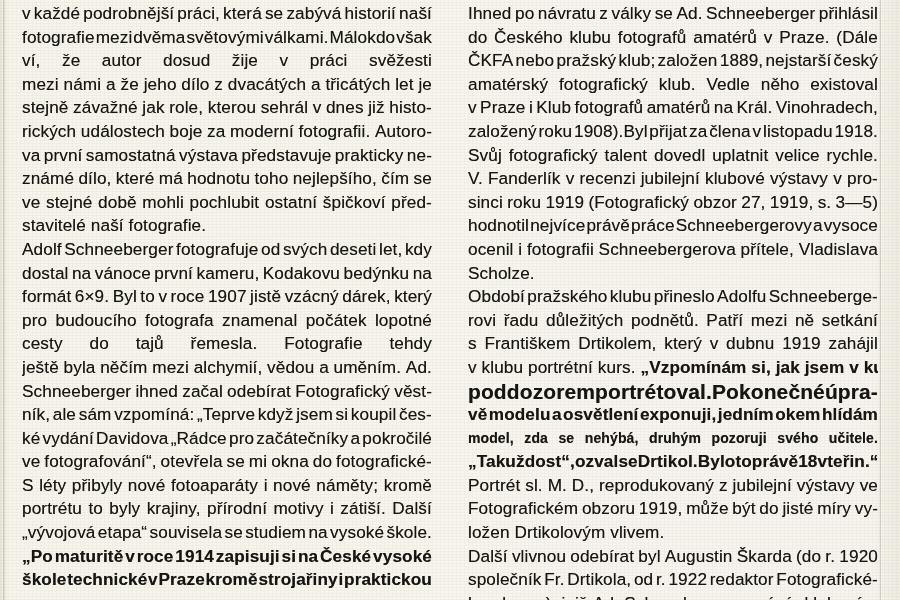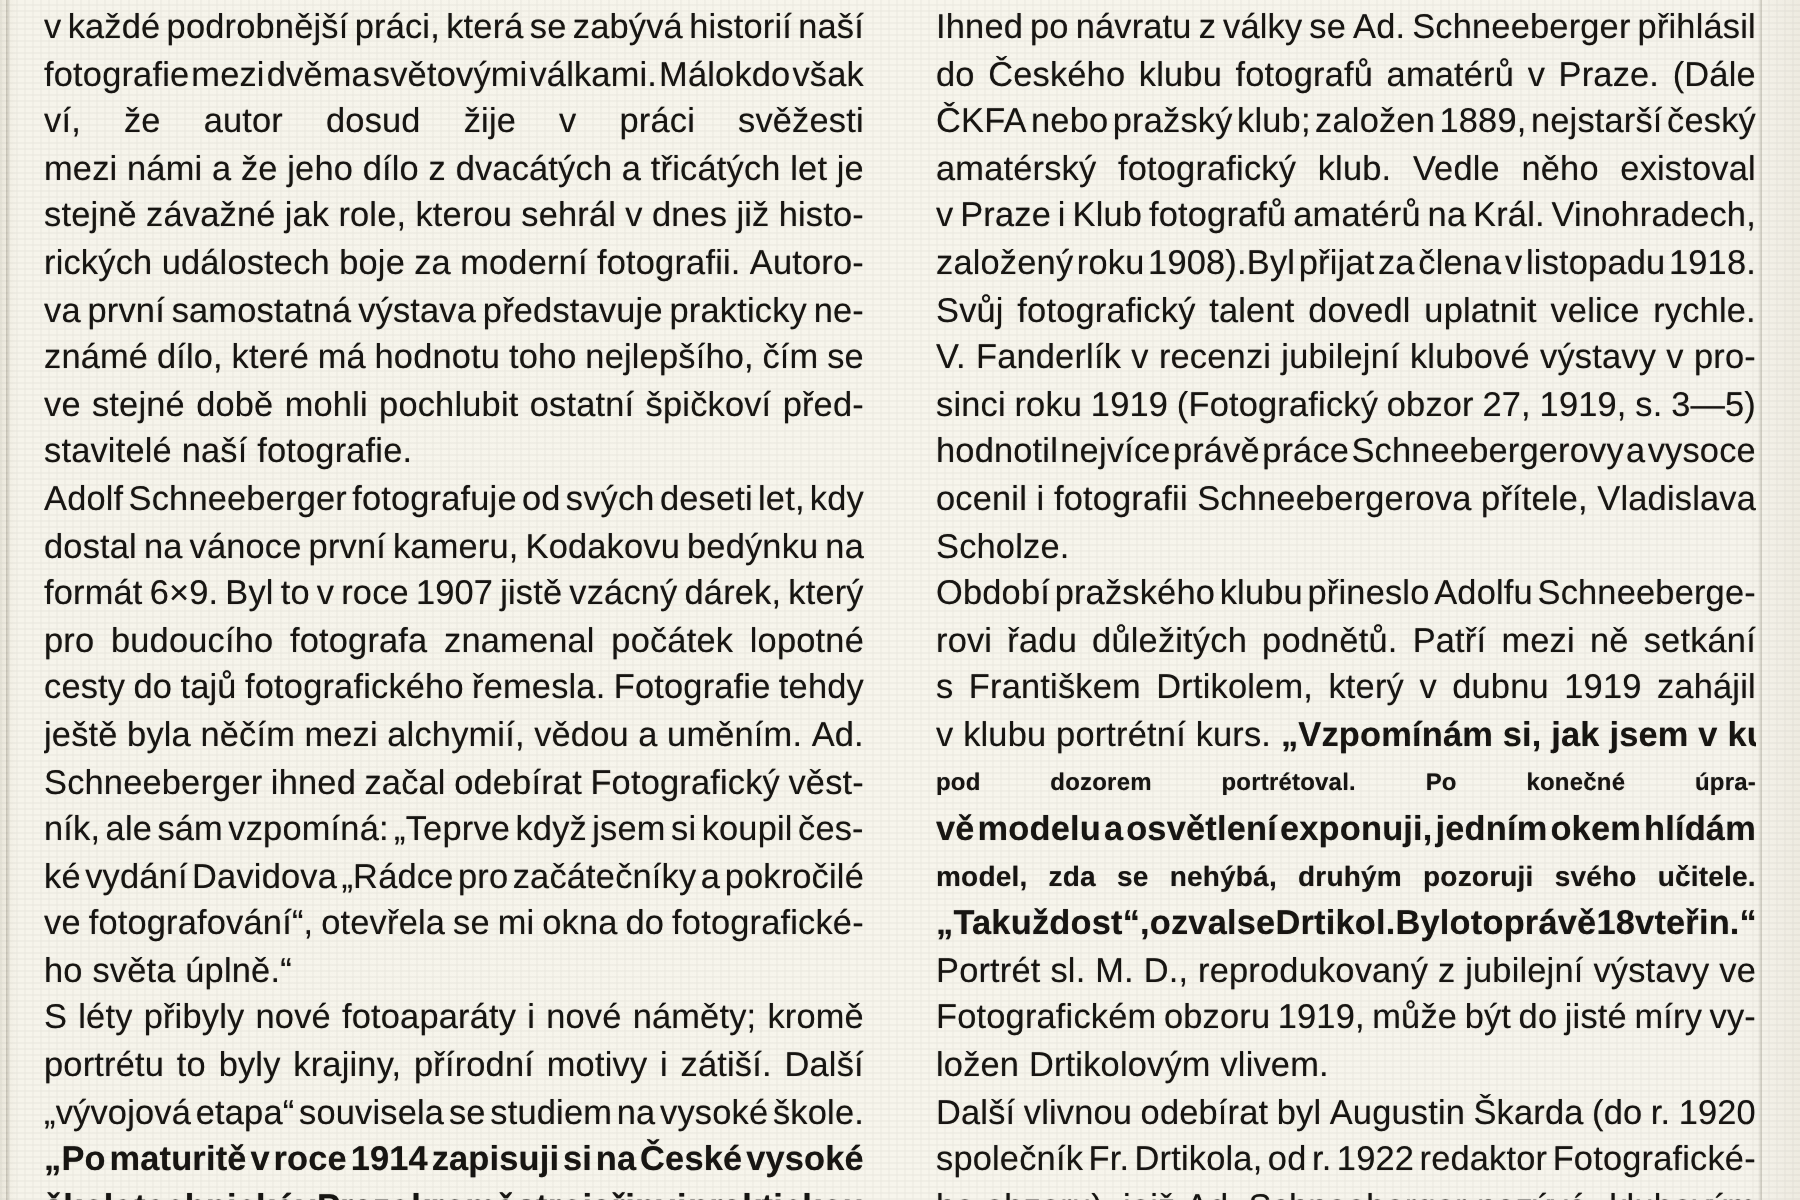--- a/index.html
+++ b/index.html
@@ -111,27 +111,26 @@
         <div class="line j"><span class="w">stejně</span><span class="w">závažné</span><span class="w">jak</span><span class="w">role,</span><span class="w">kterou</span><span class="w">sehrál</span><span class="w">v</span><span class="w">dnes</span><span class="w">již</span><span class="w">histo-</span></div>
         <div class="line j"><span class="w">rických</span><span class="w">událostech</span><span class="w">boje</span><span class="w">za</span><span class="w">moderní</span><span class="w">fotografii.</span><span class="w">Autoro-</span></div>
         <div class="line j"><span class="w">va</span><span class="w">první</span><span class="w">samostatná</span><span class="w">výstava</span><span class="w">představuje</span><span class="w">prakticky</span><span class="w">ne-</span></div>
         <div class="line j"><span class="w">známé</span><span class="w">dílo,</span><span class="w">které</span><span class="w">má</span><span class="w">hodnotu</span><span class="w">toho</span><span class="w">nejlepšího,</span><span class="w">čím</span><span class="w">se</span></div>
         <div class="line j"><span class="w">ve</span><span class="w">stejné</span><span class="w">době</span><span class="w">mohli</span><span class="w">pochlubit</span><span class="w">ostatní</span><span class="w">špičkoví</span><span class="w">před-</span></div>
         <div class="line last">stavitelé naší fotografie.</div>
         <div class="line j"><span class="w">Adolf</span><span class="w">Schneeberger</span><span class="w">fotografuje</span><span class="w">od</span><span class="w">svých</span><span class="w">deseti</span><span class="w">let,</span><span class="w">kdy</span></div>
         <div class="line j"><span class="w">dostal</span><span class="w">na</span><span class="w">vánoce</span><span class="w">první</span><span class="w">kameru,</span><span class="w">Kodakovu</span><span class="w">bedýnku</span><span class="w">na</span></div>
         <div class="line j"><span class="w">formát</span><span class="w">6×9.</span><span class="w">Byl</span><span class="w">to</span><span class="w">v</span><span class="w">roce</span><span class="w">1907</span><span class="w">jistě</span><span class="w">vzácný</span><span class="w">dárek,</span><span class="w">který</span></div>
         <div class="line j"><span class="w">pro</span><span class="w">budoucího</span><span class="w">fotografa</span><span class="w">znamenal</span><span class="w">počátek</span><span class="w">lopotné</span></div>
-        <div class="line j"><span class="w">cesty</span><span class="w">do</span><span class="w">tajů</span><span class="w">fotografického</span><span class="w">řemesla.</span><span class="w">Fotografie</span><span class="w">tehdy</span></div>
+        <div class="line j"><span class="w">cesty</span><span class="w">do</span><span class="w">tajů</span><span class="w">řemesla.</span><span class="w">Fotografie</span><span class="w">tehdy</span></div>
         <div class="line j"><span class="w">ještě</span><span class="w">byla</span><span class="w">něčím</span><span class="w">mezi</span><span class="w">alchymií,</span><span class="w">vědou</span><span class="w">a</span><span class="w">uměním.</span><span class="w">Ad.</span></div>
         <div class="line j"><span class="w">Schneeberger</span><span class="w">ihned</span><span class="w">začal</span><span class="w">odebírat</span><span class="w">Fotografický</span><span class="w">věst-</span></div>
         <div class="line j"><span class="w">ník,</span><span class="w">ale</span><span class="w">sám</span><span class="w">vzpomíná:</span><span class="w">„Teprve</span><span class="w">když</span><span class="w">jsem</span><span class="w">si</span><span class="w">koupil</span><span class="w">čes-</span></div>
         <div class="line j"><span class="w">ké</span><span class="w">vydání</span><span class="w">Davidova</span><span class="w">„Rádce</span><span class="w">pro</span><span class="w">začátečníky</span><span class="w">a</span><span class="w">pokročilé</span></div>
         <div class="line j"><span class="w">ve</span><span class="w">fotografování“,</span><span class="w">otevřela</span><span class="w">se</span><span class="w">mi</span><span class="w">okna</span><span class="w">do</span><span class="w">fotografické-</span></div>
-        <div class="line last">ho světa úplně.“</div>
         <div class="line j"><span class="w">S</span><span class="w">léty</span><span class="w">přibyly</span><span class="w">nové</span><span class="w">fotoaparáty</span><span class="w">i</span><span class="w">nové</span><span class="w">náměty;</span><span class="w">kromě</span></div>
         <div class="line j"><span class="w">portrétu</span><span class="w">to</span><span class="w">byly</span><span class="w">krajiny,</span><span class="w">přírodní</span><span class="w">motivy</span><span class="w">i</span><span class="w">zátiší.</span><span class="w">Další</span></div>
         <div class="line j"><span class="w">„vývojová</span><span class="w">etapa“</span><span class="w">souvisela</span><span class="w">se</span><span class="w">studiem</span><span class="w">na</span><span class="w">vysoké</span><span class="w">škole.</span></div>
         <div class="line j bold"><span class="w">„Po</span><span class="w">maturitě</span><span class="w">v</span><span class="w">roce</span><span class="w">1914</span><span class="w">zapisuji</span><span class="w">si</span><span class="w">na</span><span class="w">České</span><span class="w">vysoké</span></div>
         <div class="line j bold"><span class="w">škole</span><span class="w">technické</span><span class="w">v</span><span class="w">Praze</span><span class="w">kromě</span><span class="w">strojařiny</span><span class="w">i</span><span class="w">praktickou</span></div>
       </div>
     <div class="column right" id="col-right">
         <div class="line j"><span class="w">Ihned</span><span class="w">po</span><span class="w">návratu</span><span class="w">z</span><span class="w">války</span><span class="w">se</span><span class="w">Ad.</span><span class="w">Schneeberger</span><span class="w">přihlásil</span></div>
         <div class="line j"><span class="w">do</span><span class="w">Českého</span><span class="w">klubu</span><span class="w">fotografů</span><span class="w">amatérů</span><span class="w">v</span><span class="w">Praze.</span><span class="w">(Dále</span></div>
         <div class="line j"><span class="w">ČKFA</span><span class="w">nebo</span><span class="w">pražský</span><span class="w">klub;</span><span class="w">založen</span><span class="w">1889,</span><span class="w">nejstarší</span><span class="w">český</span></div>
@@ -141,21 +140,21 @@
         <div class="line j"><span class="w">Svůj</span><span class="w">fotografický</span><span class="w">talent</span><span class="w">dovedl</span><span class="w">uplatnit</span><span class="w">velice</span><span class="w">rychle.</span></div>
         <div class="line j"><span class="w">V.</span><span class="w">Fanderlík</span><span class="w">v</span><span class="w">recenzi</span><span class="w">jubilejní</span><span class="w">klubové</span><span class="w">výstavy</span><span class="w">v</span><span class="w">pro-</span></div>
         <div class="line j"><span class="w">sinci</span><span class="w">roku</span><span class="w">1919</span><span class="w">(Fotografický</span><span class="w">obzor</span><span class="w">27,</span><span class="w">1919,</span><span class="w">s.</span><span class="w">3—5)</span></div>
         <div class="line j"><span class="w">hodnotil</span><span class="w">nejvíce</span><span class="w">právě</span><span class="w">práce</span><span class="w">Schneebergerovy</span><span class="w">a</span><span class="w">vysoce</span></div>
         <div class="line j"><span class="w">ocenil</span><span class="w">i</span><span class="w">fotografii</span><span class="w">Schneebergerova</span><span class="w">přítele,</span><span class="w">Vladislava</span></div>
         <div class="line last">Scholze.</div>
         <div class="line j"><span class="w">Období</span><span class="w">pražského</span><span class="w">klubu</span><span class="w">přineslo</span><span class="w">Adolfu</span><span class="w">Schneeberge-</span></div>
         <div class="line j"><span class="w">rovi</span><span class="w">řadu</span><span class="w">důležitých</span><span class="w">podnětů.</span><span class="w">Patří</span><span class="w">mezi</span><span class="w">ně</span><span class="w">setkání</span></div>
         <div class="line j"><span class="w">s</span><span class="w">Františkem</span><span class="w">Drtikolem,</span><span class="w">který</span><span class="w">v</span><span class="w">dubnu</span><span class="w">1919</span><span class="w">zahájil</span></div>
         <div class="line j" style="justify-content: center;"><span style="display: flex; width: 100%; justify-content: space-between;"><span>v klubu portrétní kurs. </span><span style="font-weight: 700;">„Vzpomínám si, jak jsem v kursu</span></span></div>
-        <div class="line j bold" style="font-size: 12px;"><span class="w">pod</span><span class="w">dozorem</span><span class="w">portrétoval.</span><span class="w">Po</span><span class="w">konečné</span><span class="w">úpra-</span></div>
+        <div class="line j bold" style="font-size: 21px;"><span class="w">pod</span><span class="w">dozorem</span><span class="w">portrétoval.</span><span class="w">Po</span><span class="w">konečné</span><span class="w">úpra-</span></div>
         <div class="line j bold"><span class="w">vě</span><span class="w">modelu</span><span class="w">a</span><span class="w">osvětlení</span><span class="w">exponuji,</span><span class="w">jedním</span><span class="w">okem</span><span class="w">hlídám</span></div>
         <div class="line j bold" style="font-size: 14px;"><span class="w">model,</span><span class="w">zda</span><span class="w">se</span><span class="w">nehýbá,</span><span class="w">druhým</span><span class="w">pozoruji</span><span class="w">svého</span><span class="w">učitele.</span></div>
         <div class="line j bold"><span class="w">„Tak</span><span class="w">už</span><span class="w">dost“,</span><span class="w">ozval</span><span class="w">se</span><span class="w">Drtikol.</span><span class="w">Bylo</span><span class="w">to</span><span class="w">právě</span><span class="w">18</span><span class="w">vteřin.“</span></div>
         <div class="line j"><span class="w">Portrét</span><span class="w">sl.</span><span class="w">M.</span><span class="w">D.,</span><span class="w">reprodukovaný</span><span class="w">z</span><span class="w">jubilejní</span><span class="w">výstavy</span><span class="w">ve</span></div>
         <div class="line j"><span class="w">Fotografickém</span><span class="w">obzoru</span><span class="w">1919,</span><span class="w">může</span><span class="w">být</span><span class="w">do</span><span class="w">jisté</span><span class="w">míry</span><span class="w">vy-</span></div>
         <div class="line last">ložen Drtikolovým vlivem.</div>
         <div class="line j"><span class="w">Další</span><span class="w">vlivnou</span><span class="w">odebírat</span><span class="w">byl</span><span class="w">Augustin</span><span class="w">Škarda</span><span class="w">(do</span><span class="w">r.</span><span class="w">1920</span></div>
         <div class="line j"><span class="w">společník</span><span class="w">Fr.</span><span class="w">Drtikola,</span><span class="w">od</span><span class="w">r.</span><span class="w">1922</span><span class="w">redaktor</span><span class="w">Fotografické-</span></div>
         <div class="line j"><span class="w">ho</span><span class="w">obzoru),</span><span class="w">jejž</span><span class="w">Ad.</span><span class="w">Schneeberger</span><span class="w">nazývá</span><span class="w">„klubovým</span></div>
       </div>

